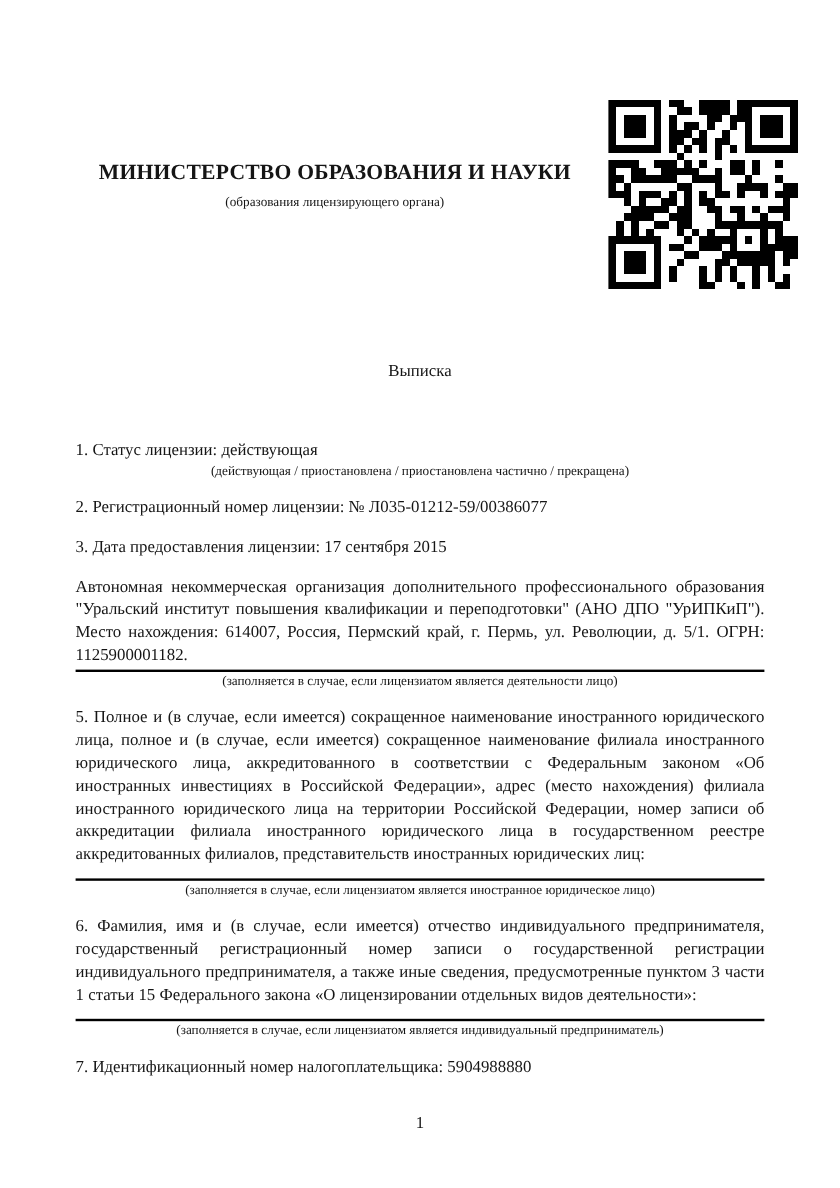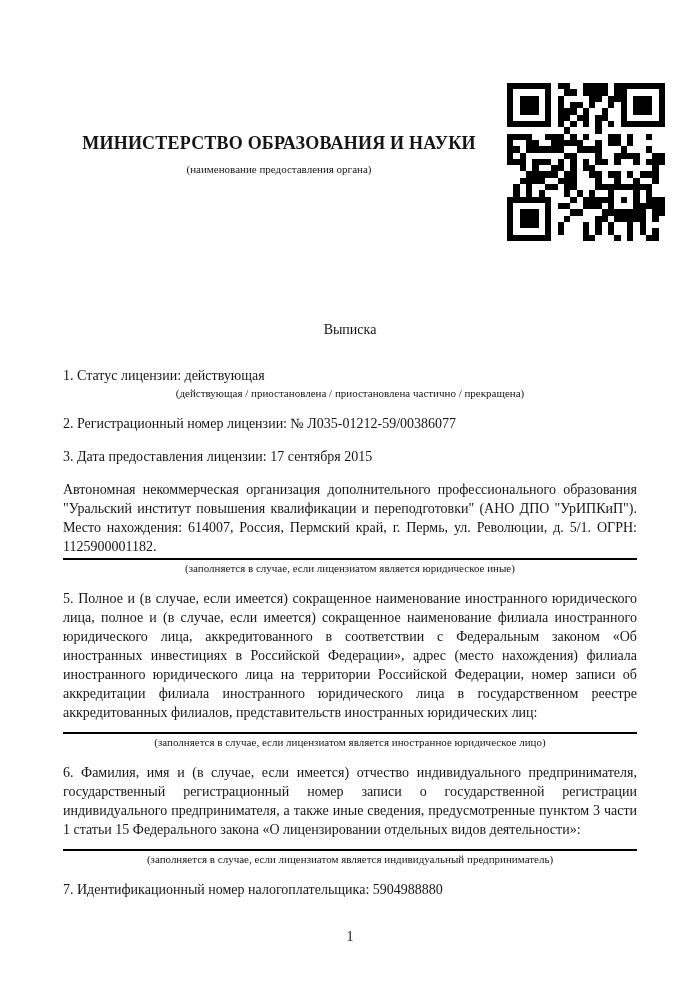--- a/index.html
+++ b/index.html
@@ -12,21 +12,21 @@
     overflow:hidden;
   }
   
   .qr{position:absolute;left:507px;top:83px;width:158px;height:158px;}
   .qr svg{display:block;width:158px;height:158px;}
   
   .header-block{position:absolute;left:63px;top:130px;width:432px;text-align:center;}
   .ministry-line{font-size:18px;font-weight:bold;line-height:27px;white-space:nowrap;letter-spacing:.2px;}
   .ministry-caption{font-size:11px;line-height:13px;margin-top:6px;}
   
-  .title-block{position:absolute;left:63px;top:301px;width:574px;text-align:center;font-size:14px;line-height:17px;margin-top:20px;}
+  .title-block{position:absolute;left:63px;top:301px;width:574px;text-align:center;font-size:14px;line-height:17px;}
   
   .items{position:absolute;left:63px;top:366px;width:574px;}
   .item{margin:0 0 14px 0;}
   .item-text,.item-value{margin:0;font-size:14px;line-height:19px;text-align:justify;text-justify:inter-word;}
   .item-caption{margin:2px 0 0 0;font-size:11px;line-height:13px;text-align:center;}
   .field-rule{border:none;border-top:2px solid #000;margin:2px 0 0 0;height:0;}
   .blank-gap{height:8px;}
   .item-7{margin-top:12px;}
   
   .page-number{position:absolute;left:0;top:928px;width:700px;text-align:center;font-size:14px;line-height:17px;}
@@ -362,21 +362,21 @@
         <rect x="13" y="24" width="1" height="1"></rect>
         <rect x="17" y="24" width="1" height="1"></rect>
         <rect x="19" y="24" width="1" height="1"></rect>
         <rect x="22" y="24" width="1" height="1"></rect>
         <rect x="23" y="24" width="1" height="1"></rect>
       </svg>
     </div>
 
   <div class="header-block">
     <div class="ministry-line">МИНИСТЕРСТВО ОБРАЗОВАНИЯ И НАУКИ</div>
-    <div class="ministry-caption">(наименование предоставления органа)</div>
+    <div class="ministry-caption">(образования лицензирующего органа)</div>
   </div>
 
   <div class="title-block">
     <div>Выписка</div>
   </div>
 
   <div class="items">
 
     <section class="item">
       <p class="item-text">1. Статус лицензии: действующая</p>
@@ -387,21 +387,21 @@
       <p class="item-text">2. Регистрационный номер лицензии: № Л035-01212-59/00386077</p>
     </section>
 
     <section class="item">
       <p class="item-text">3. Дата предоставления лицензии: 17 сентября 2015</p>
     </section>
 
     <section class="item">
       <p class="item-value">Автономная некоммерческая организация дополнительного профессионального образования "Уральский институт повышения квалификации и переподготовки" (АНО ДПО "УрИПКиП"). Место нахождения: 614007, Россия, Пермский край, г. Пермь, ул. Революции, д. 5/1. ОГРН: 1125900001182.</p>
       <hr class="field-rule">
-      <p class="item-caption">(заполняется в случае, если лицензиатом является юридическое иные)</p>
+      <p class="item-caption">(заполняется в случае, если лицензиатом является деятельности лицо)</p>
     </section>
 
     <section class="item">
       <p class="item-text">5. Полное и (в случае, если имеется) сокращенное наименование иностранного юридического лица, полное и (в случае, если имеется) сокращенное наименование филиала иностранного юридического лица, аккредитованного в соответствии с Федеральным законом «Об иностранных инвестициях в Российской Федерации», адрес (место нахождения) филиала иностранного юридического лица на территории Российской Федерации, номер записи об аккредитации филиала иностранного юридического лица в государственном реестре аккредитованных филиалов, представительств иностранных юридических лиц:</p>
       <div class="blank-gap"></div>
       <hr class="field-rule">
       <p class="item-caption">(заполняется в случае, если лицензиатом является иностранное юридическое лицо)</p>
     </section>
 
     <section class="item">

